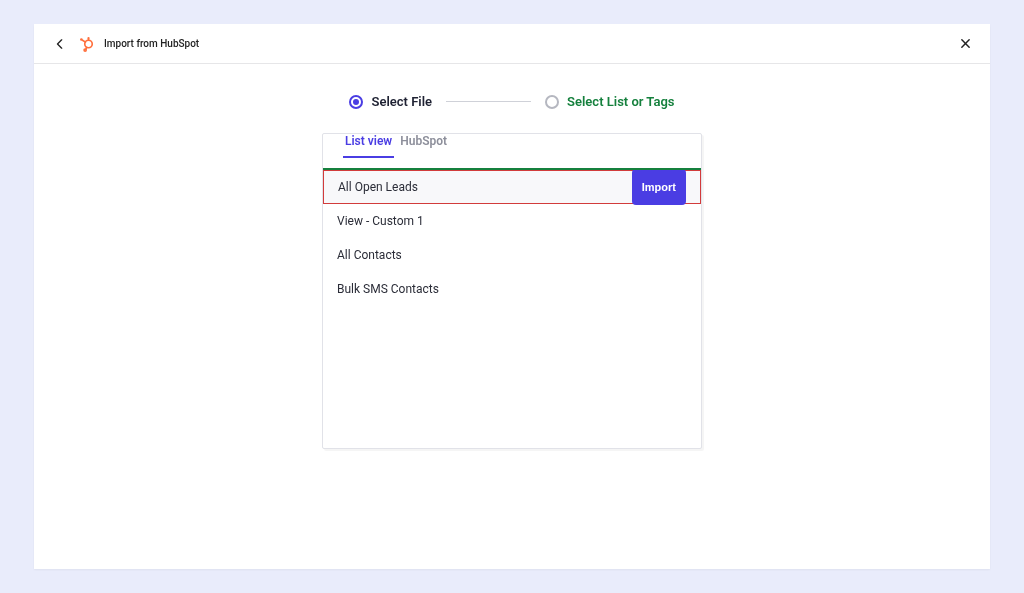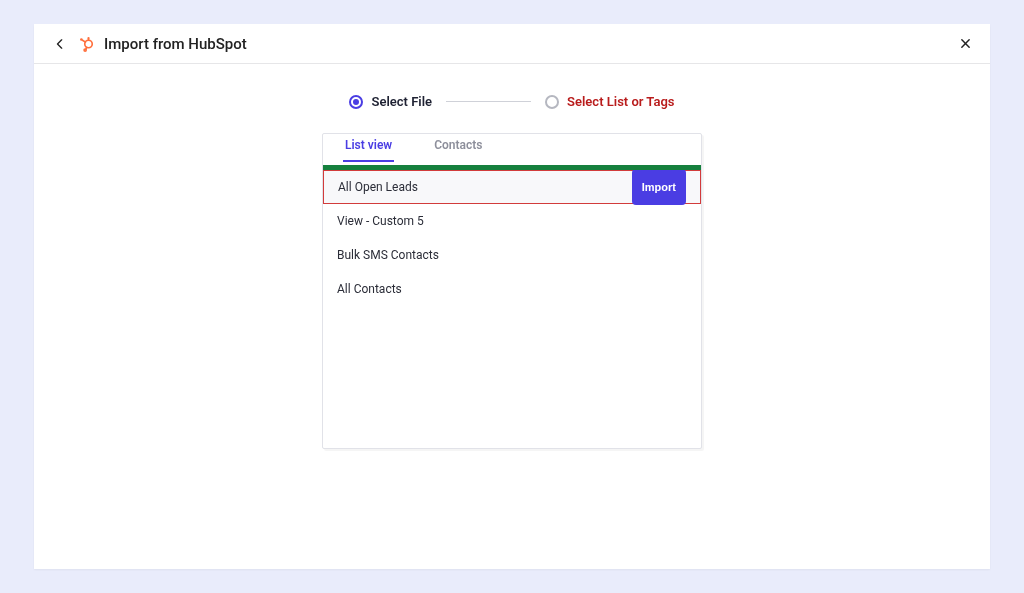--- a/index.html
+++ b/index.html
@@ -33,21 +33,21 @@
     color: #222; cursor: pointer;
     margin-right: 10px;
   }
   .back-btn svg { width: 10px; height: 10px; }
   .hubspot-logo {
     width: 18px; height: 18px;
     display: flex; align-items: center; justify-content: center;
     margin-right: 8px;
   }
   .header-title {
-    font-size: 15px;
+    font-size: 10px;
     font-weight: 500;
     color: #222;
   }
   .close-btn {
     position: absolute;
     right: 18px; top: 50%;
     transform: translateY(-50%);
     width: 14px; height: 14px;
     color: #222;
     cursor: pointer;
@@ -81,21 +81,21 @@
   .step.active .radio::after {
     content: "";
     position: absolute;
     inset: 2px;
     background: #4a3de3;
     border-radius: 50%;
   }
   .step .label {
     font-size: 13px;
     font-weight: 600;
-    color: #b91c1c;
+    color: #15803d;
   }
   .step.active .label { color: #1f2233; }
   .step-line {
     width: 85px;
     height: 1px;
     background: #cfd1d8;
   }
 
   
   .card {
@@ -104,24 +104,24 @@
     border: 1px solid #e1e2e8;
     border-radius: 2px;
     background: #fff;
     box-shadow: 2px 2px 0 rgba(0,0,0,0.04);
     overflow: hidden;
     height: 316px;
   }
   .tabs {
     display: flex;
     height: 36px;
-    align-items: center;
-    border-bottom: 5px solid #15803d;
+    align-items: flex-start;
+    border-bottom: 2px solid #15803d;
     padding: 0 22px;
-    gap: 42px;
+    gap: 8px;
   }
   .tab {
     font-size: 12px;
     font-weight: 600;
     color: #8d8f9b;
     padding-bottom: 9px;
     cursor: pointer;
     position: relative;
   }
   .tab.active {
@@ -214,35 +214,35 @@
     <div class="step-line"></div>
     <div class="step">
       <div class="radio"></div>
       <span class="label">Select List or Tags</span>
     </div>
   </div>
 
   <div class="card">
     <div class="tabs">
       <div class="tab active">List view</div>
-      <div class="tab">Contacts</div>
+      <div class="tab">HubSpot</div>
     </div>
     <div class="list-container">
       <div class="row highlight">
         <span class="text">All Open Leads</span>
         <button class="import-btn">Import</button>
       </div>
       <div class="row">
-        <span class="text">View - Custom 5</span>
+        <span class="text">View - Custom 1</span>
+      </div>
+      <div class="row">
+        <span class="text">All Contacts</span>
       </div>
       <div class="row">
         <span class="text">Bulk SMS Contacts</span>
       </div>
       <div class="row">
-        <span class="text">All Contacts</span>
-      </div>
-      <div class="row">
         
       </div>
     </div>
   </div>
 
 </div>
 
 </body></html>

